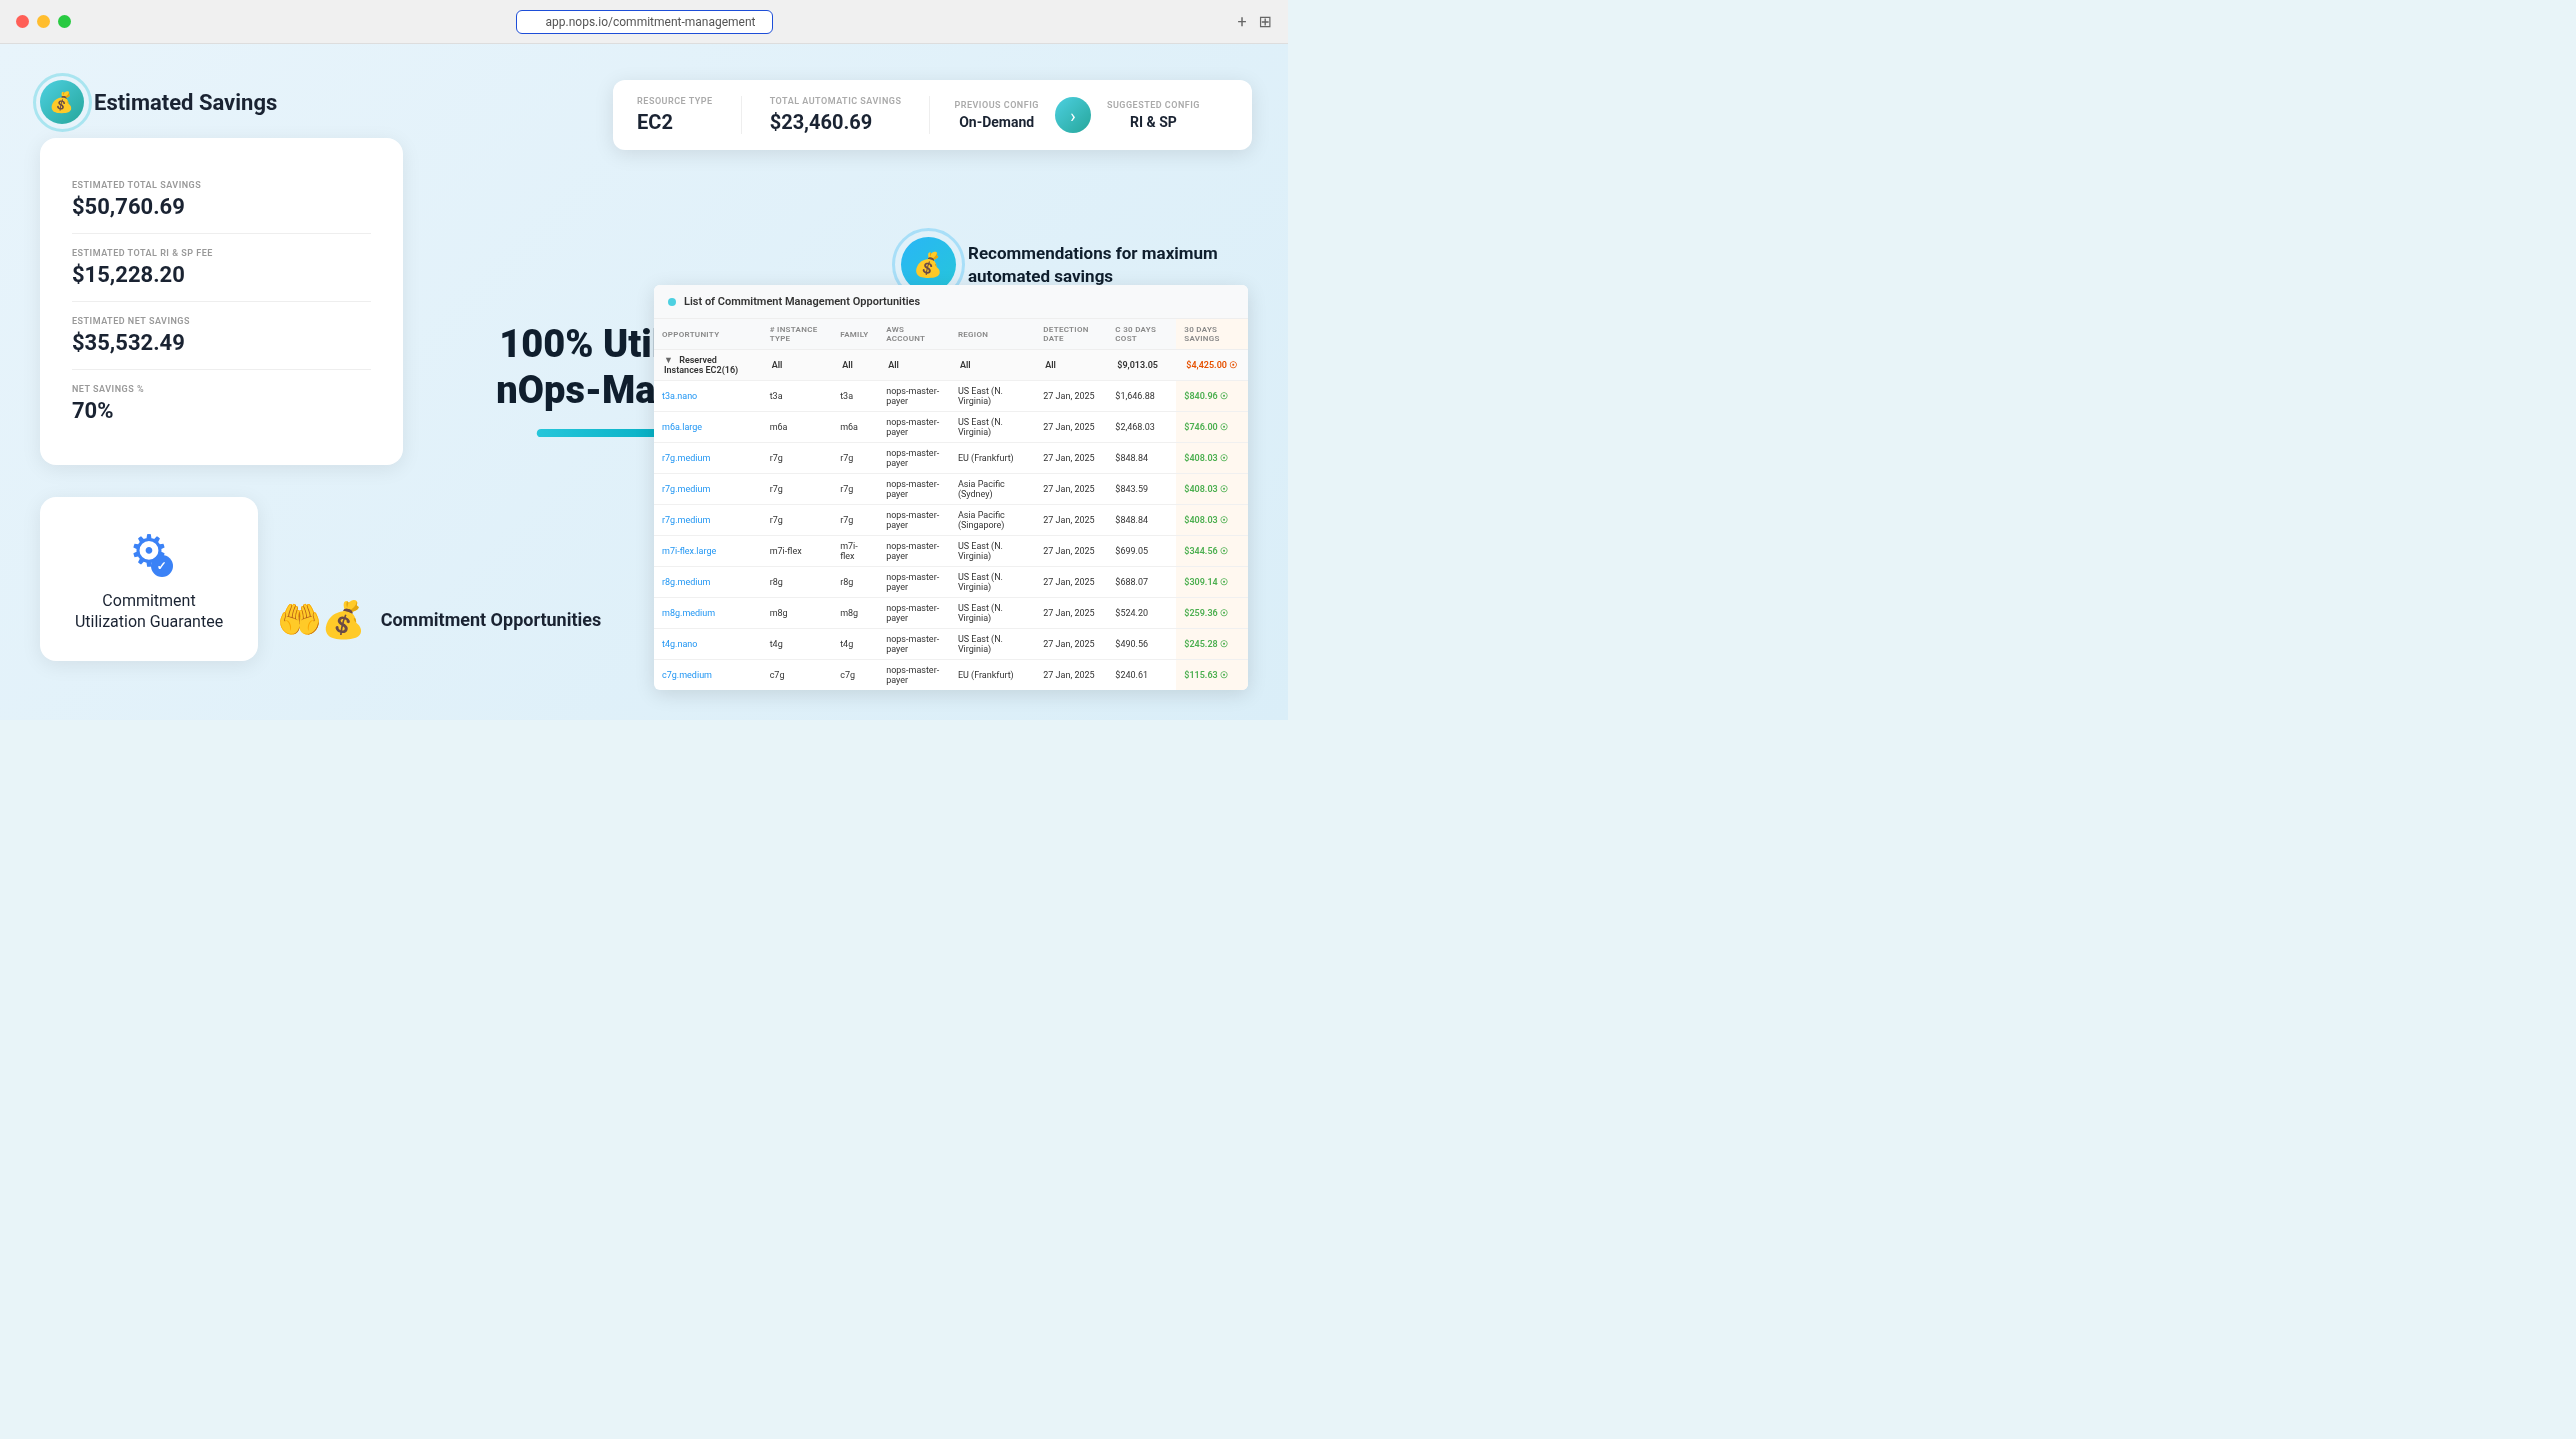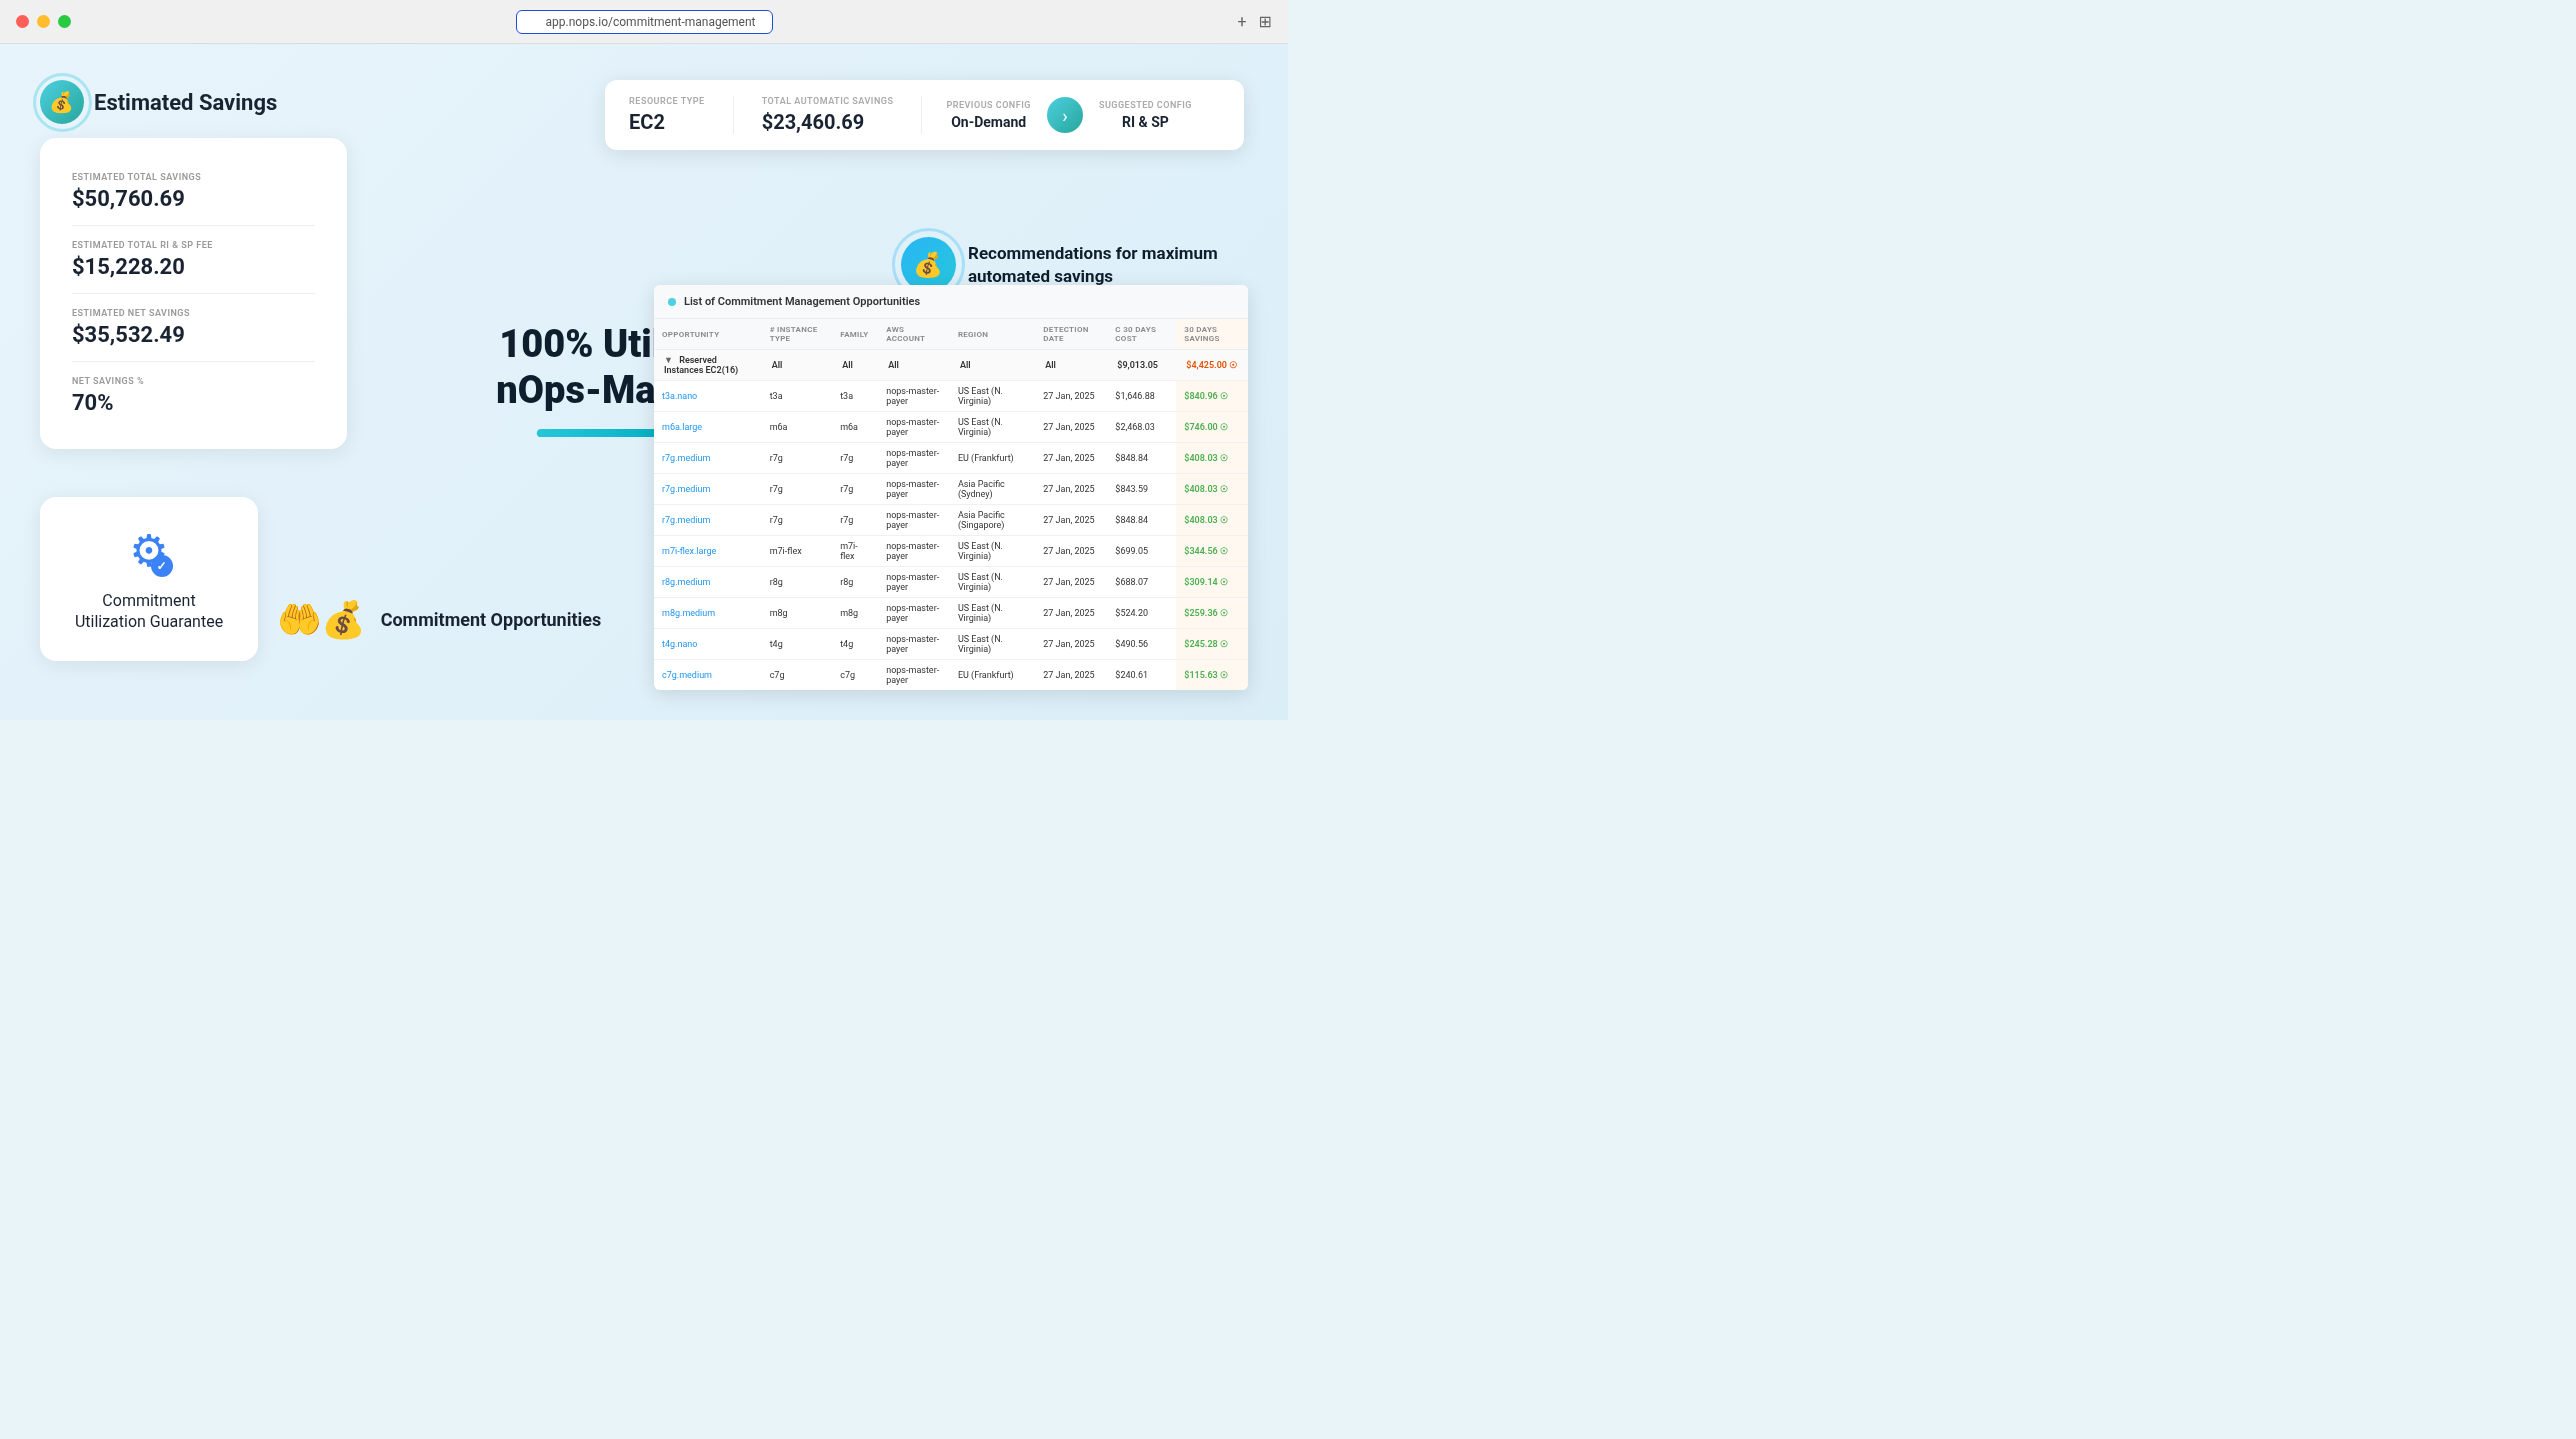--- a/index.html
+++ b/index.html
@@ -85,22 +85,22 @@
       border-radius: 50%;
     }
     .savings-title {
       font-size: 22px;
       font-weight: 700;
       color: #1a2332;
     }
     .savings-card {
       background: white;
       border-radius: 16px;
-      padding: 20px 32px;
-      width: 307px;
+      padding: 28px 32px;
+      width: 363px;
       box-shadow: 0 4px 20px rgba(0,0,0,0.08);
     }
     .savings-row {
       padding: 14px 0;
       border-bottom: 1px solid #eee;
     }
     .savings-row:last-child { border-bottom: none; }
     .savings-row-label {
       font-size: 9px;
       font-weight: 600;
@@ -137,21 +137,21 @@
       background: linear-gradient(90deg, #26c6da, #00acc1, #4dd0e1);
       border-radius: 4px;
       margin: 0 auto 0 59px;
       transform: skewX(-5deg);
     }
 
     
     .info-bar {
       position: absolute;
       top: 36px;
-      right: 44px;
+      right: 36px;
       background: white;
       border-radius: 12px;
       display: flex;
       align-items: center;
       padding: 16px 24px;
       box-shadow: 0 4px 20px rgba(0,0,0,0.1);
       gap: 0;
     }
     .info-bar-section {
       padding: 0 28px;

